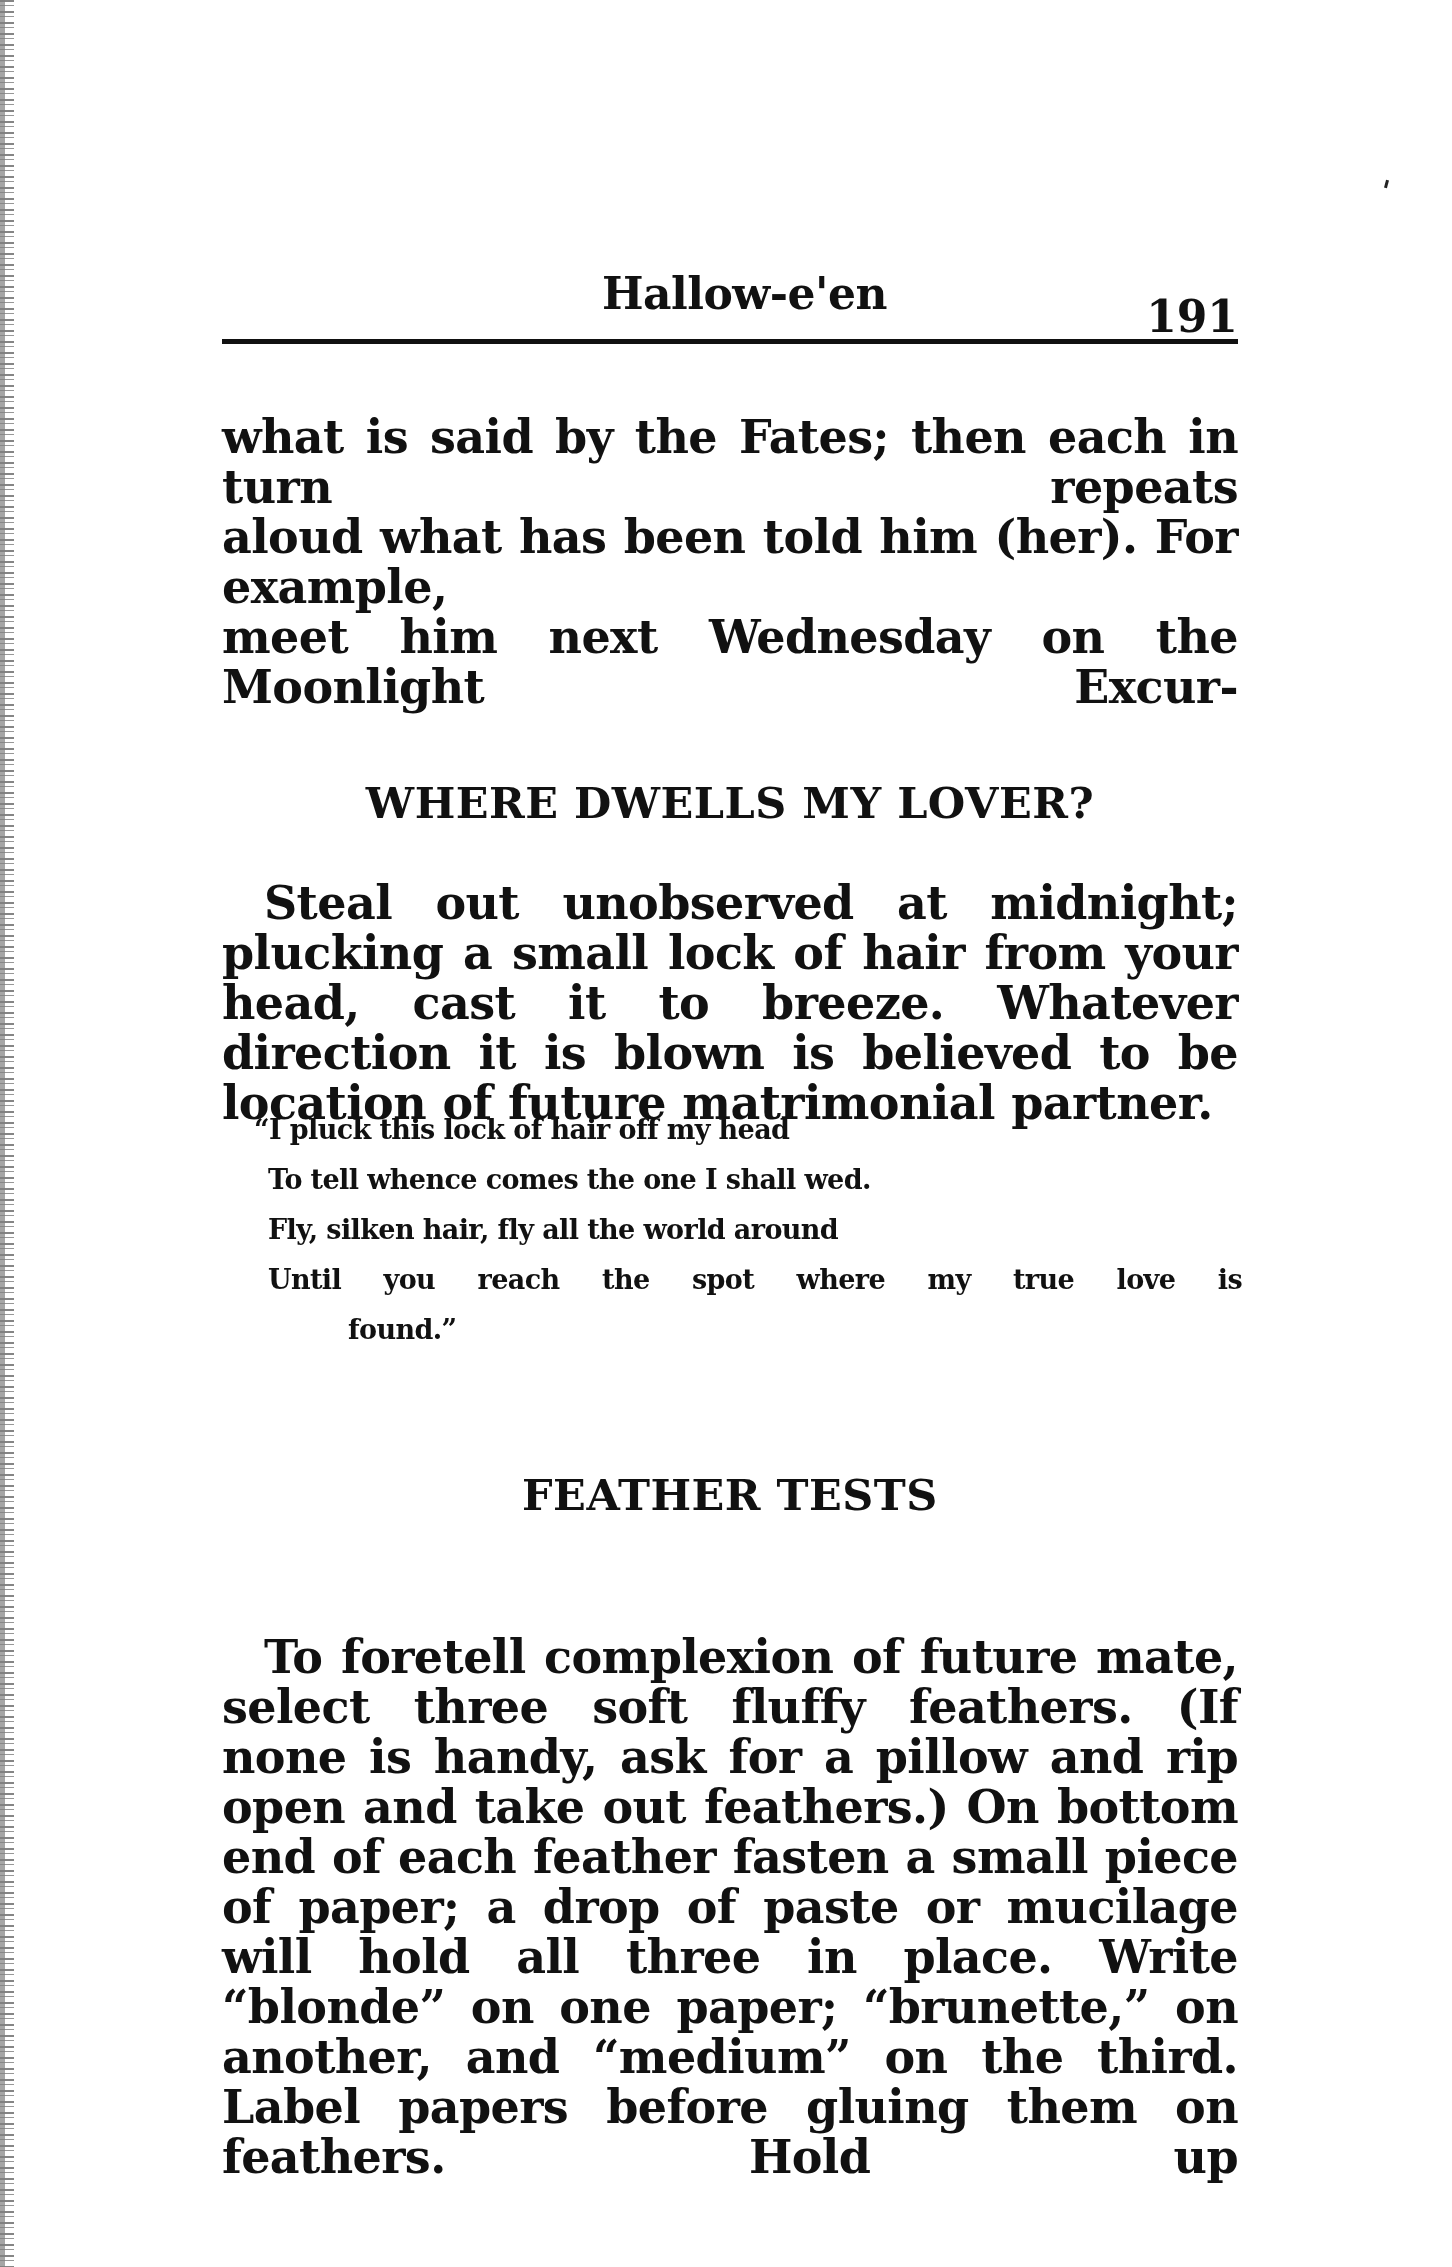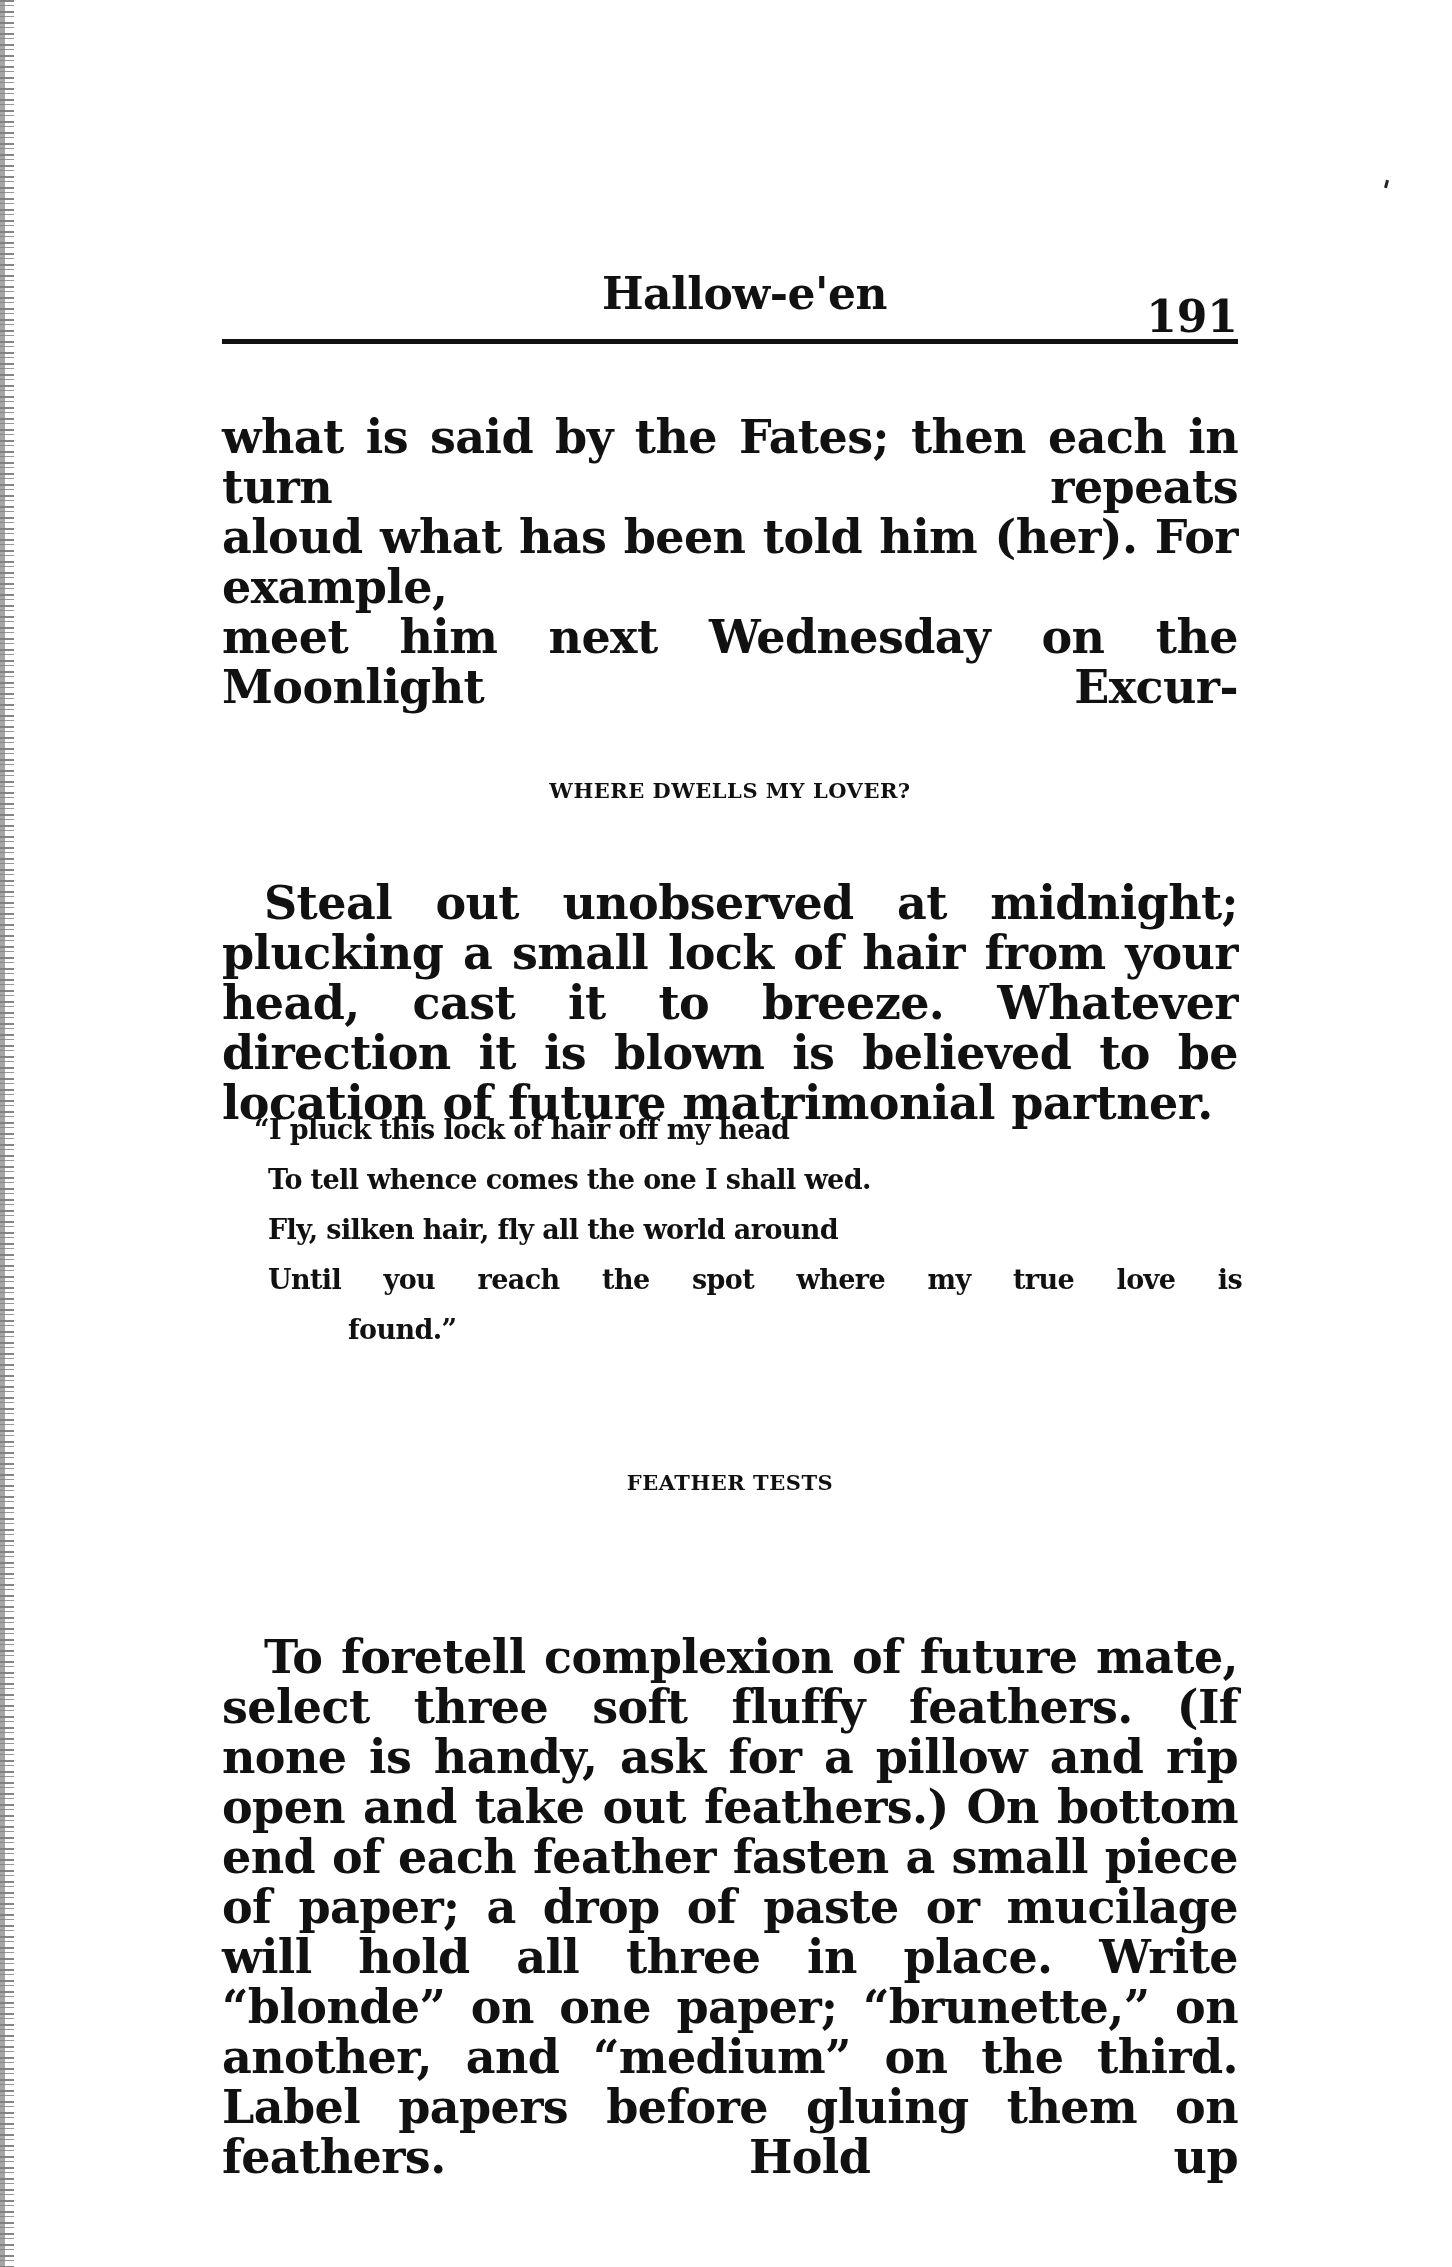--- a/index.html
+++ b/index.html
@@ -83,21 +83,21 @@
       margin: 0;
     }
     .indent {
       text-indent: 42px;
     }
     .heading {
       position: absolute;
       left: 0;
       width: 1016px;
       text-align: center;
-      font-size: 21px;
+      font-size: 43px;
       font-weight: bold;
       letter-spacing: 0.5px;
     }
     .poem {
       position: absolute;
       left: 4px;
       width: 1016px;
       font-size: 27px;
       font-weight: bold;
       line-height: 50px;

